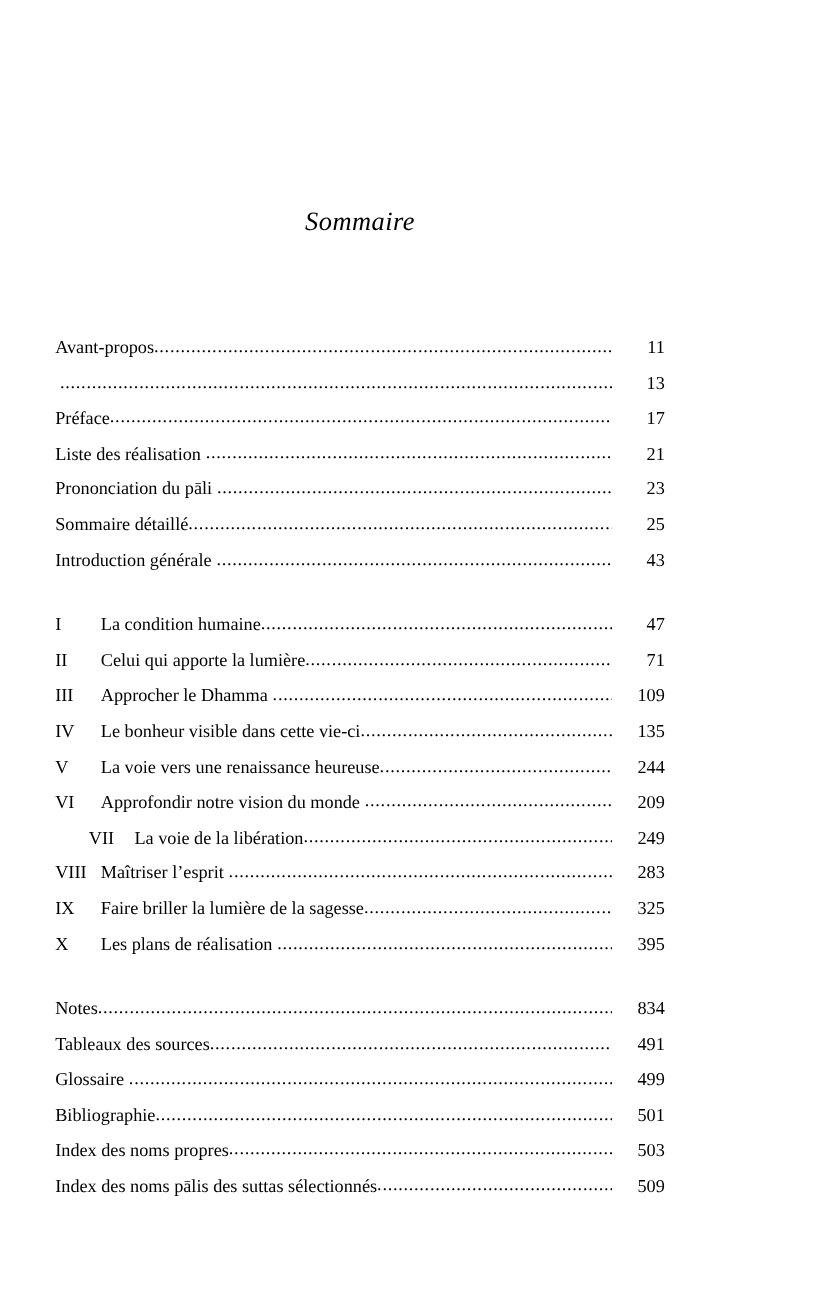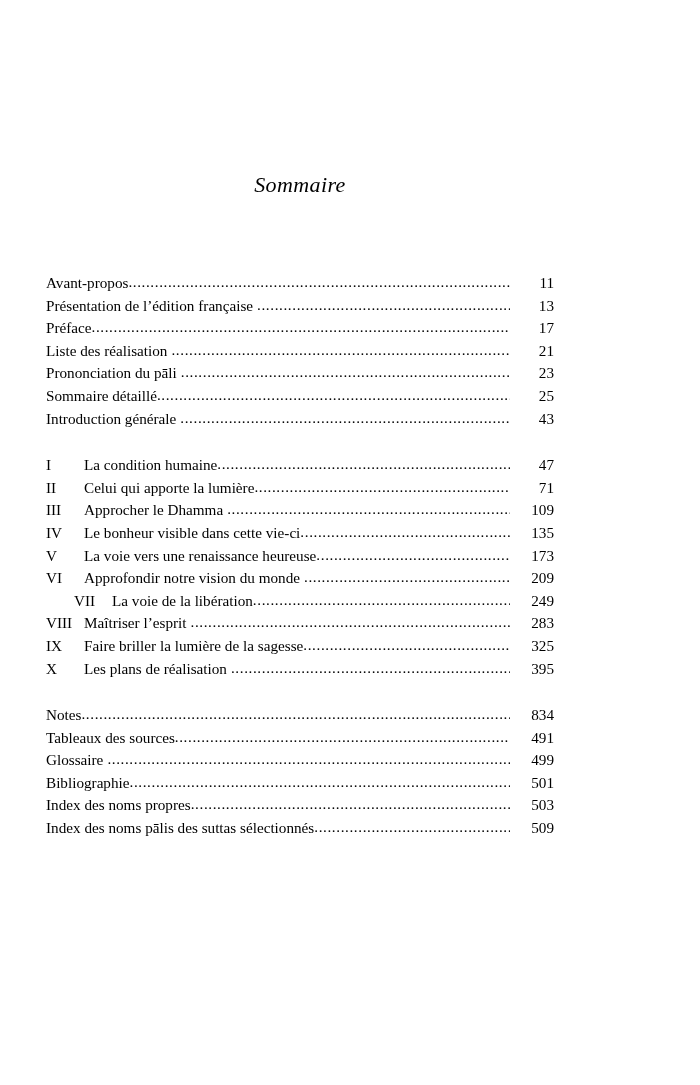--- a/index.html
+++ b/index.html
@@ -64,20 +64,21 @@
     top: -1px;
   }
   .entry-leader::after {
     content: "......................................................................................................................................";
   }
   .entry-page {
     flex: 0 0 auto;
     width: 44px;
     text-align: right;
     font-size: 15.2px;
+    margin-top: 7px;
   }
   .entry-space-leader .entry-leader {
     margin-left: 4px;
   }
   .roman {
     display: inline-block;
     text-align: left;
   }
 </style>
 </head>
@@ -89,21 +90,20 @@
 
   <div class="toc">
 
     <ul class="toc-group" id="group-front">
         <li class="toc-entry">
           <span class="entry-label">Avant-propos</span>
           <span class="entry-leader"></span>
           <span class="entry-page">11</span>
         </li>
         <li class="toc-entry entry-space-leader">
-          <span class="entry-label">Présentation de l’édition française</span>
           <span class="entry-leader"></span>
           <span class="entry-page">13</span>
         </li>
         <li class="toc-entry">
           <span class="entry-label">Préface</span>
           <span class="entry-leader"></span>
           <span class="entry-page">17</span>
         </li>
         <li class="toc-entry entry-space-leader">
           <span class="entry-label">Liste des réalisation</span>
@@ -144,21 +144,21 @@
           <span class="entry-page">109</span>
         </li>
         <li class="toc-entry">
           <span class="entry-label"><span class="roman" style="width: 38px;">IV</span><span>Le bonheur visible dans cette vie-ci</span></span>
           <span class="entry-leader"></span>
           <span class="entry-page">135</span>
         </li>
         <li class="toc-entry">
           <span class="entry-label"><span class="roman" style="width: 38px;">V</span><span>La voie vers une renaissance heureuse</span></span>
           <span class="entry-leader"></span>
-          <span class="entry-page">173</span>
+          <span class="entry-page">244</span>
         </li>
         <li class="toc-entry entry-space-leader">
           <span class="entry-label"><span class="roman" style="width: 38px;">VI</span><span>Approfondir notre vision du monde</span></span>
           <span class="entry-leader"></span>
           <span class="entry-page">209</span>
         </li>
         <li class="toc-entry">
           <span class="entry-label"><span class="roman" style="width: 38px; margin-left: 28px;">VII</span><span>La voie de la libération</span></span>
           <span class="entry-leader"></span>
           <span class="entry-page">249</span>

